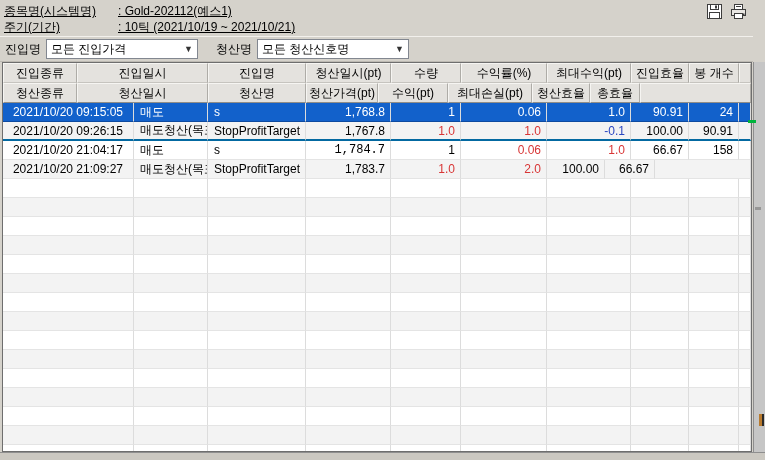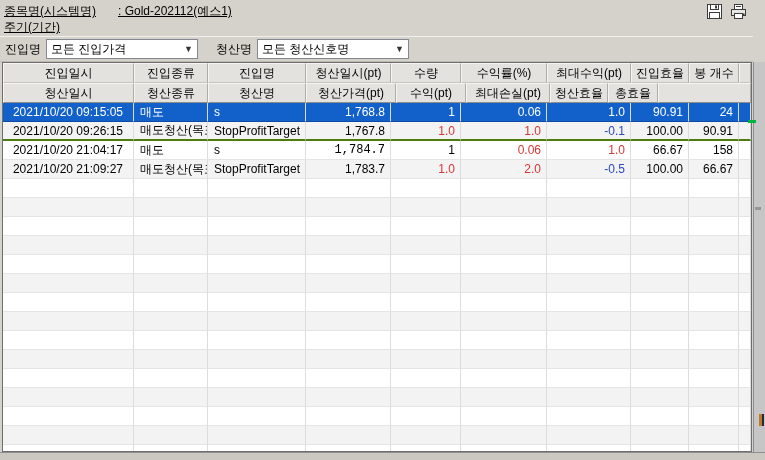--- a/index.html
+++ b/index.html
@@ -45,21 +45,21 @@
   .hdr .cell {
     background:#e4e2de; justify-content:center;
     border-right:1px solid #aeaca7; border-bottom:1px solid #c6c4bf;
     border-top:1px solid #f6f5f2; border-left:1px solid #f6f5f2;
   }
   .hdr2 .cell { border-bottom:1px solid #8f8d88; }
   .data .cell { border-right:1px solid #dcdcdc; border-bottom:1px solid #e4e4e4; }
   .data.odd  .cell { background:#fff; }
   .data.even .cell { background:#f3f3f3; }
   .data.selected .cell { background:#1261cb !important; color:#fff !important; border-bottom-color:#0d4aa0; }
-  .data.trade-end .cell { border-bottom:2px solid #4d7c0f; }
+  .data.trade-end .cell { border-bottom:2px solid #0369a1; }
   .al-c { justify-content:center; }
   .al-l { justify-content:flex-start; padding-left:6px; }
   .al-r { justify-content:flex-end; padding-right:5px; }
   .txt-red  { color:#d83535; }
   .txt-blue { color:#2a46c0; }
   .filler { flex:1 1 auto !important; border-left:0; }
   
   .vscroll {
     position:absolute; top:62px; right:0; width:12px; height:390px;
     background:#c6c6c6; border-left:1px solid #8e8e8e;
@@ -76,20 +76,21 @@
 </head>
 <body>
 
 <div class="info-area">
   <div class="info-line">
     <span class="info-label">종목명(시스템명)</span>
     <span class="info-value">: Gold-202112(예스1)</span>
   </div>
   <div class="info-line">
     <span class="info-label">주기(기간)</span>
+    <span class="info-value">: 10틱 (2021/10/19 ~ 2021/10/21)</span>
   </div>
 </div>
 
 <div class="titlebar-icons">
   <span class="tb-icon">
     <svg width="17" height="17" viewBox="0 0 17 17">
       <rect x="1.5" y="1.5" width="14" height="14" fill="#fff" stroke="#3c3c3c"></rect>
       <rect x="4.5" y="1.5" width="8" height="5" fill="#fff" stroke="#3c3c3c"></rect>
       <rect x="9" y="2.5" width="2" height="3" fill="#3c3c3c"></rect>
       <rect x="3.5" y="9.5" width="10" height="6" fill="#fff" stroke="#3c3c3c"></rect>
@@ -114,36 +115,36 @@
   </div>
   <span class="filter-label">청산명</span>
   <div class="combo">
     <span>모든 청산신호명</span>
     <span class="arrow">▼</span>
   </div>
 </div>
 
 <div class="grid" id="grid">
     <div class="g-row hdr">
+      <div class="cell al-c" style="width: 74px;">진입종류</div>
       <div class="cell al-c" style="width: 131px;">진입일시</div>
-      <div class="cell al-c" style="width: 74px;">진입종류</div>
       <div class="cell al-c" style="width: 98px;">진입명</div>
       <div class="cell al-c" style="width: 85px;">청산일시(pt)</div>
       <div class="cell al-c" style="width: 70px;">수량</div>
       <div class="cell al-c" style="width: 86px;">수익률(%)</div>
       <div class="cell al-c" style="width: 84px;">최대수익(pt)</div>
       <div class="cell al-c" style="width: 58px;">진입효율</div>
       <div class="cell al-c" style="width: 50px;">봉 개수</div>
       <div class="cell filler" style="width: 12px;"></div>
     </div>
     <div class="g-row hdr hdr2">
+      <div class="cell al-c" style="width: 74px;">청산종류</div>
       <div class="cell al-c" style="width: 131px;">청산일시</div>
-      <div class="cell al-c" style="width: 74px;">청산종류</div>
       <div class="cell al-c" style="width: 98px;">청산명</div>
-      <div class="cell al-c" style="width: 90px;">청산가격(pt)</div>
+      <div class="cell al-c" style="width: 72px;">청산가격(pt)</div>
       <div class="cell al-c" style="width: 70px;">수익(pt)</div>
       <div class="cell al-c" style="width: 84px;">최대손실(pt)</div>
       <div class="cell al-c" style="width: 58px;">청산효율</div>
       <div class="cell al-c" style="width: 50px;">총효율</div>
       <div class="cell filler" style="width: 12px;"></div>
     </div>
     <div class="g-row data odd selected">
       <div class="cell al-c" style="width: 131px;">2021/10/20 09:15:05</div>
       <div class="cell al-l" style="width: 74px;">매도</div>
       <div class="cell al-l" style="width: 98px;">s</div>
@@ -179,21 +180,20 @@
       <div class="cell al-r" style="width: 50px;">158</div>
       <div class="cell filler" style="width: 12px;"></div>
     </div>
     <div class="g-row data even">
       <div class="cell al-c" style="width: 131px;">2021/10/20 21:09:27</div>
       <div class="cell al-l" style="width: 74px;">매도청산(목표</div>
       <div class="cell al-l" style="width: 98px;">StopProfitTarget</div>
       <div class="cell al-r" style="width: 85px;">1,783.7</div>
       <div class="cell al-r txt-red" style="width: 70px;">1.0</div>
       <div class="cell al-r txt-red" style="width: 86px;">2.0</div>
-      <div class="cell al-r txt-blue" style="width: 84px;">-0.5</div>
       <div class="cell al-r" style="width: 58px;">100.00</div>
       <div class="cell al-r" style="width: 50px;">66.67</div>
       <div class="cell filler" style="width: 12px;"></div>
     </div>
     <div class="g-row data odd">
       <div class="cell al-c" style="width: 131px;"></div>
       <div class="cell al-l" style="width: 74px;"></div>
       <div class="cell al-l" style="width: 98px;"></div>
       <div class="cell al-r" style="width: 85px;"></div>
       <div class="cell al-r" style="width: 70px;"></div>

